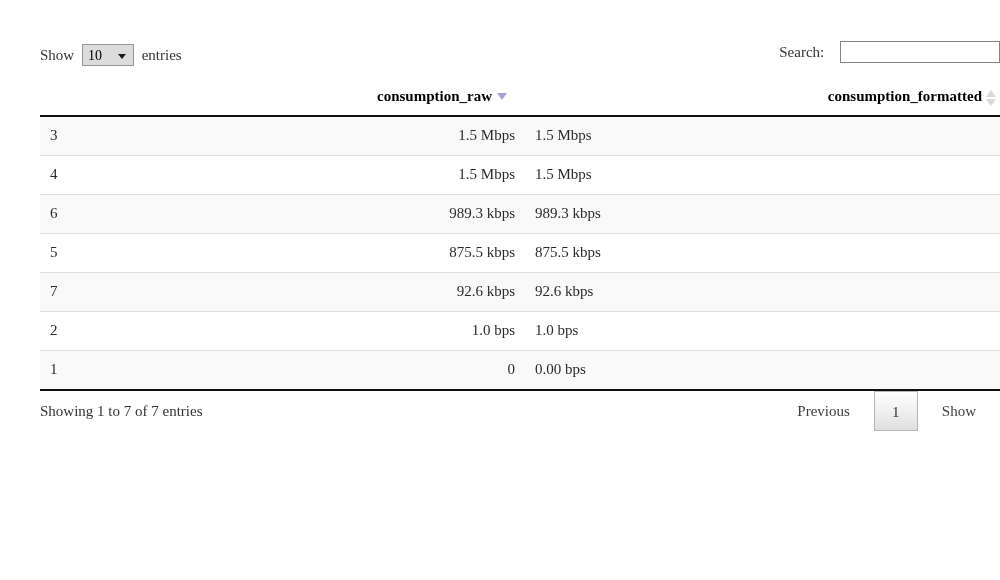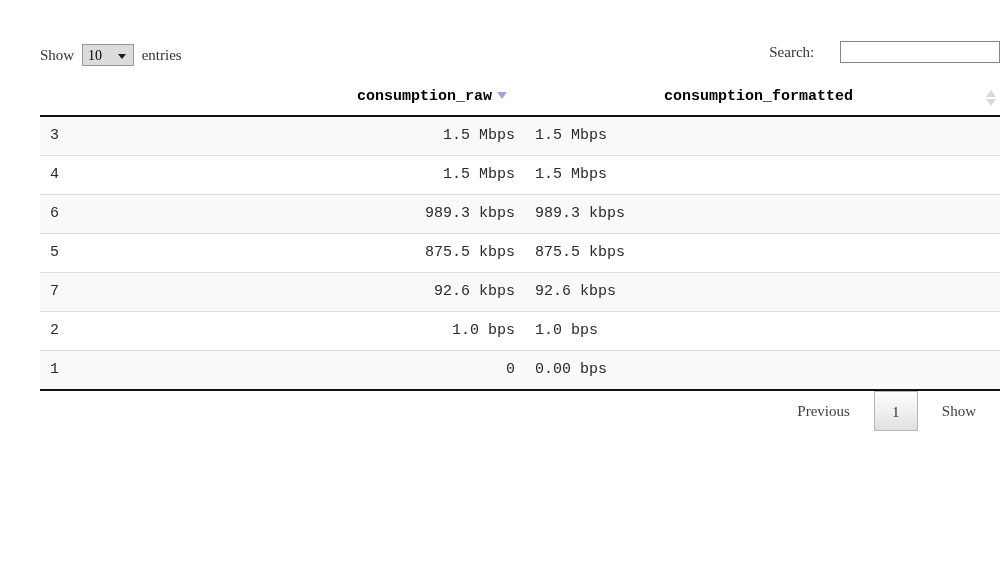--- a/index.html
+++ b/index.html
@@ -79,59 +79,58 @@
 
   .dt-filter {
     position: absolute;
     right: 0;
     top: 0;
     font-size: 15px;
     line-height: 24px;
     color: #333333;
     white-space: nowrap;
   }
-  .dt-filter .lbl { vertical-align: middle; margin-right: 22px; }
+  .dt-filter .lbl { vertical-align: middle; margin-right: 12px; }
   .search-input {
     vertical-align: middle;
     width: 160px;
     height: 22px;
     box-sizing: border-box;
     border: 1px solid #858585;
     background: #ffffff;
     font-family: "Liberation Serif", "DejaVu Serif", serif;
     font-size: 14px;
     padding: 1px 3px;
     color: #000;
     outline: none;
   }
 
   
   table.dt {
     margin-top: 8px;
     width: 960px;
     border-collapse: collapse;
     table-layout: fixed;
-    font-family: Liberation Mono, monospace;
   }
 
   table.dt thead th {
     position: relative;
     border-bottom: 2px solid #111111;
     padding: 8px 18px 10px 10px;
     font-size: 15px;
     font-weight: bold;
     color: #000000;
     vertical-align: bottom;
     cursor: pointer;
     box-sizing: border-box;
   }
 
   th.col-idx   { width: 290px; }
   th.col-raw   { width: 195px; text-align: right; }
-  th.col-fmt   { width: 475px; text-align: center; }
+  th.col-fmt   { width: 475px; text-align: right; }
 
   .sort-desc {
     display: inline-block;
     vertical-align: middle;
     margin-left: 5px;
     margin-bottom: 2px;
     width: 0;
     height: 0;
     border-left: 5px solid transparent;
     border-right: 5px solid transparent;
@@ -292,20 +291,21 @@
           </tr>
           <tr class="odd">
             <td class="c-idx">1</td>
             <td class="c-raw">0</td>
             <td class="c-fmt">0.00 bps</td>
           </tr>
         </tbody>
     </table>
 
     <div class="dt-bottom">
+      <div class="dt-info">Showing 1 to 7 of 7 entries</div>
       <div class="dt-paginate">
         <span class="pg-btn">Previous</span>
         <span class="pg-num">1</span>
         <span class="pg-btn">Show</span>
       </div>
     </div>
 
   </div>
 </div>
 

